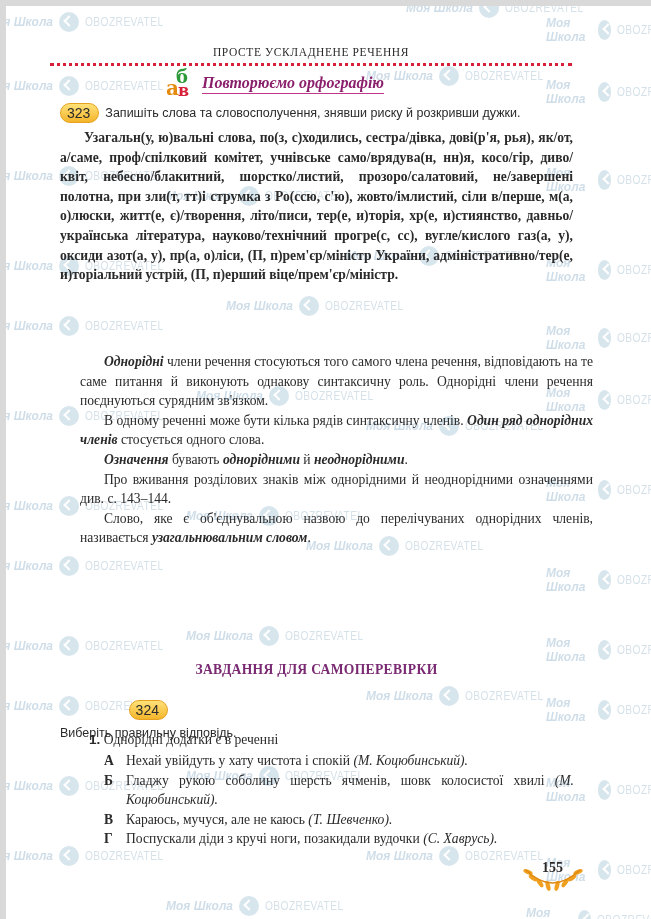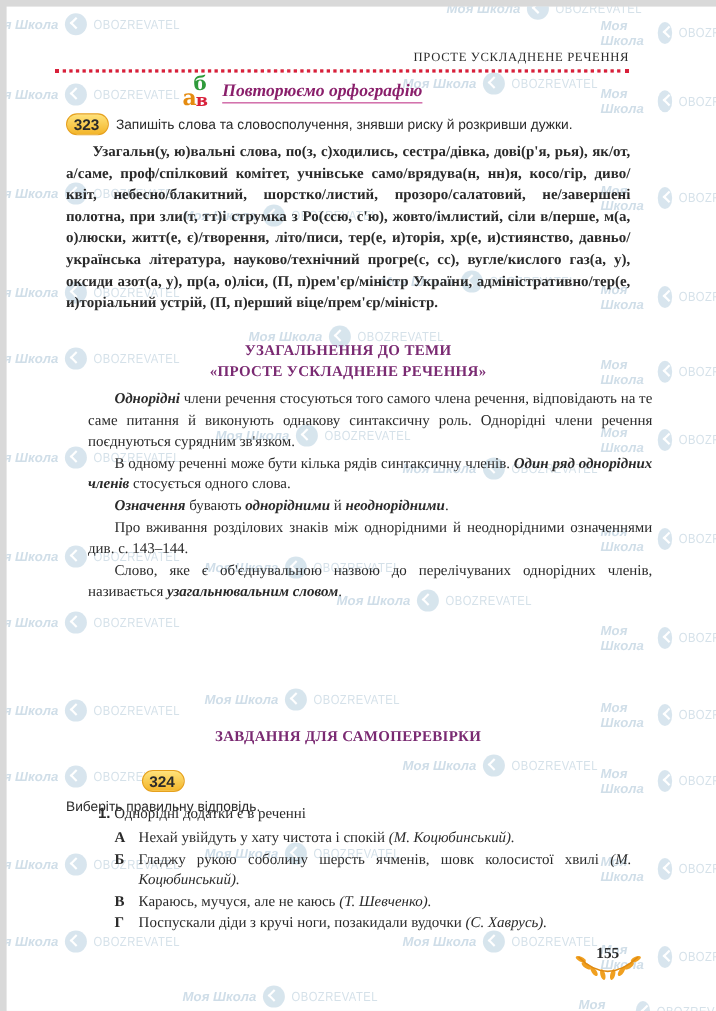--- a/index.html
+++ b/index.html
@@ -11,37 +11,37 @@
       color: #2a2a2a;
     }
     .wm { position: absolute; display: flex; align-items: center; gap: 6px; pointer-events: none; opacity: 0.55; }
     .wm .moya { font-family: "Liberation Sans", sans-serif; font-style: italic; font-weight: bold; font-size: 12px; color: #a9c3d6; }
     .wm .circ { width: 20px; height: 20px; border-radius: 50%; background: #b8d0e0; position: relative; }
     .wm .circ::after { content: ""; position: absolute; left: 6px; top: 5px; width: 6px; height: 6px; border-left: 2.5px solid #fff; border-bottom: 2.5px solid #fff; transform: rotate(45deg); }
     .wm .oboz { font-family: "Liberation Sans", sans-serif; font-size: 12px; color: #b3c9d8; letter-spacing: 0.5px; transform: scaleX(0.85); transform-origin: left; }
 
     .running-head {
       position: absolute; left: 44px; top: 40px; width: 522px; height: 20px;
-      text-align: right; font-size: 11.5px; letter-spacing: 0.6px; color: #2a2a2a;
+      text-align: center; font-size: 11.5px; letter-spacing: 0.6px; color: #2a2a2a;
       border-bottom: 3px dotted #d8203a; padding-bottom: 2px;
     }
     .orth-head { position: absolute; left: 160px; top: 62px; display: flex; align-items: center; gap: 8px; }
     .abv { position: relative; width: 28px; height: 32px; }
     .abv span { position: absolute; font-family: "DejaVu Serif", serif; font-weight: bold; line-height: 1; }
     .abv .a { left: 0; top: 10px; font-size: 20px; color: #e58b10; }
     .abv .b { left: 10px; top: 0; font-size: 18px; color: #2e9a3a; }
     .abv .v { left: 12px; top: 15px; font-size: 16px; color: #d8203a; }
     .orth-title {
       font-style: italic; font-weight: bold; font-size: 16px; color: #8a1f6b;
       border-bottom: 1.5px solid #c0388a; padding-bottom: 1px;
     }
 
     .ex-row { position: absolute; left: 54px; display: flex; align-items: center; gap: 6px; }
     .ex-badge {
-      font-family: "Liberation Sans", sans-serif; font-weight: bold; font-size: 14px; color: #2a2a2a;
+      font-family: "Liberation Sans", sans-serif; font-weight: normal; font-size: 14px; color: #2a2a2a;
       background: linear-gradient(#ffe27a, #f3b52a); border-radius: 10px; padding: 1px 8px 1px 6px;
       border: 1px solid #e6a11e;
     }
     .ex-task { font-family: "Liberation Sans", sans-serif; font-size: 12.5px; color: #2a2a2a; }
 
     .body-text { position: absolute; left: 54px; width: 513px; font-size: 13.6px; line-height: 19.6px; text-align: justify; }
     .body-text p { text-indent: 24px; }
     .bi { font-weight: bold; font-style: italic; }
 
     .sec-title { position: absolute; left: 54px; width: 513px; text-align: center; font-weight: bold; font-size: 13.6px; color: #7a2a72; letter-spacing: 0.3px; line-height: 19px; }
@@ -276,24 +276,20 @@
 
   <div class="ex-row" style="top:97px;">
     <span class="ex-badge">323</span>
     <span class="ex-task">Запишіть слова та словосполучення, знявши риску й розкривши дужки.</span>
   </div>
 
   <div class="body-text" style="top:122px;font-weight:bold;">
     <p>Узагальн(у, ю)вальні слова, по(з, с)ходились, сестра/дівка, дові(р'я, рья), як/от, а/саме, проф/спілковий комітет, учнівське само/врядува(н, нн)я, косо/гір, диво/квіт, небесно/блакитний, шорстко/листий, прозоро/салатовий, не/завершені полотна, при зли(т, тт)і струмка з Ро(ссю, с'ю), жовто/імлистий, сіли в/перше, м(а, о)люски, житт(е, є)/творення, літо/писи, тер(е, и)торія, хр(е, и)стиянство, давньо/українська література, науково/технічний прогре(с, сс), вугле/кислого газ(а, у), оксиди азот(а, у), пр(а, о)ліси, (П, п)рем'єр/міністр України, адміністративно/тер(е, и)торіальний устрій, (П, п)ерший віце/прем'єр/міністр.</p>
   </div>
 
-  <div class="sec-title" style="top:303px;">
-    <div>УЗАГАЛЬНЕННЯ ДО ТЕМИ</div>
-    <div>«ПРОСТЕ УСКЛАДНЕНЕ РЕЧЕННЯ»</div>
-  </div>
 
   <div class="body-text" style="top:346px;margin-left:20px;">
     <p><span class="bi">Однорідні</span><span> члени речення стосуються того самого члена речення, відповідають на те саме питання й виконують однакову синтаксичну роль. Однорідні члени речення поєднуються сурядним зв'язком.</span></p>
     <p><span>В одному реченні може бути кілька рядів синтаксичну членів. </span><span class="bi">Один ряд однорідних членів</span><span> стосується одного слова.</span></p>
     <p><span class="bi">Означення</span><span> бувають </span><span class="bi">однорідними</span><span> й </span><span class="bi">неоднорідними</span><span>.</span></p>
     <p>Про вживання розділових знаків між однорідними й неоднорідними означеннями див. с. 143–144.</p>
     <p><span>Слово, яке є об'єднувальною назвою до перелічуваних однорідних членів, називається </span><span class="bi">узагальнювальним словом</span><span>.</span></p>
   </div>
 
   <div class="sec-title" style="top:654px;">ЗАВДАННЯ ДЛЯ САМОПЕРЕВІРКИ</div>

